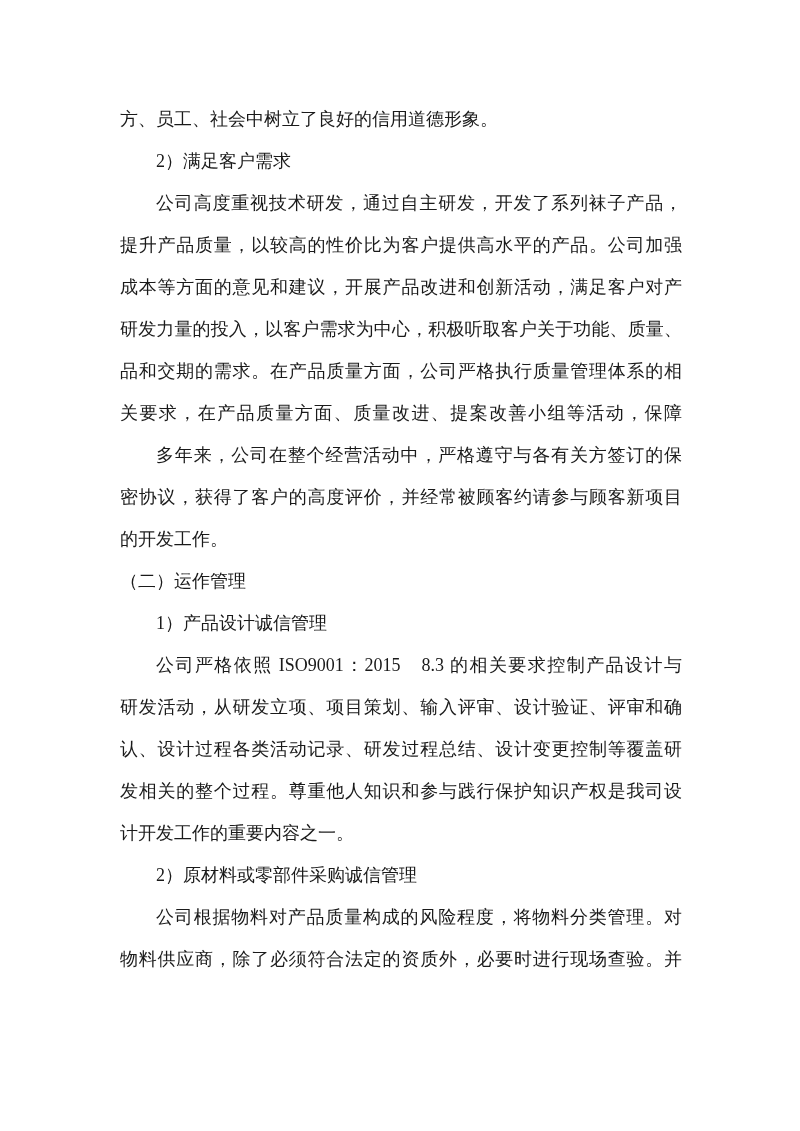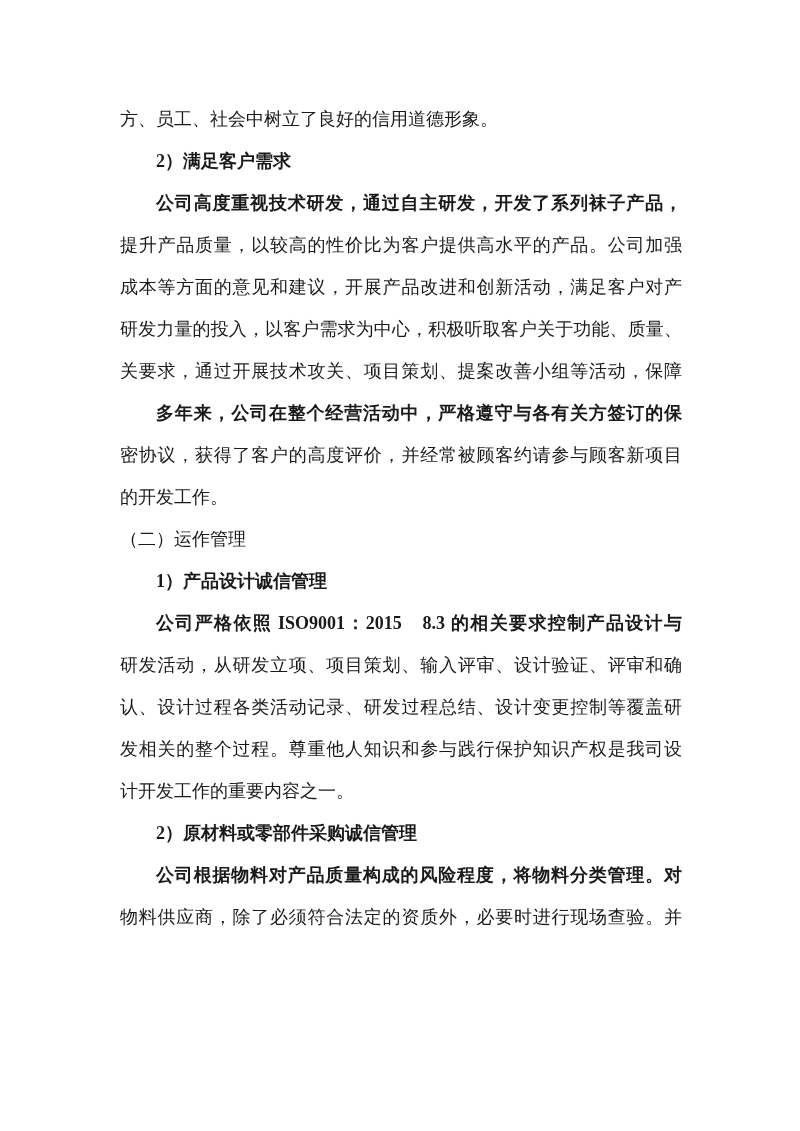--- a/index.html
+++ b/index.html
@@ -27,35 +27,35 @@
   .line {
     text-align: justify;
     text-align-last: justify;
     white-space: normal;
   }
   .line.end {
     text-align-last: left;
   }
   .line.indent {
     text-indent: 2em;
-    font-weight: bold;
   }
 </style>
 </head>
 <body>
 
 <div class="page">
   <div class="content">
     <div class="line end">方、员工、社会中树立了良好的信用道德形象。</div>
     <div class="line indent end">2）满足客户需求</div>
     <div class="line indent">公司高度重视技术研发，通过自主研发，开发了系列袜子产品，</div>
     <div class="line">提升产品质量，以较高的性价比为客户提供高水平的产品。公司加强</div>
     <div class="line">成本等方面的意见和建议，开展产品改进和创新活动，满足客户对产</div>
     <div class="line">研发力量的投入，以客户需求为中心，积极听取客户关于功能、质量、</div>
-    <div class="line">关要求，通过开展技术攻关、项目策划、提案改善小组等活动，保障</div>
+    <div class="line">品和交期的需求。在产品质量方面，公司严格执行质量管理体系的相</div>
+    <div class="line">关要求，在产品质量方面、质量改进、提案改善小组等活动，保障</div>
     <div class="line indent">多年来，公司在整个经营活动中，严格遵守与各有关方签订的保</div>
     <div class="line">密协议，获得了客户的高度评价，并经常被顾客约请参与顾客新项目</div>
     <div class="line end">的开发工作。</div>
     <div class="line end">（二）运作管理</div>
     <div class="line indent end">1）产品设计诚信管理</div>
     <div class="line indent">公司严格依照 ISO9001：2015　8.3 的相关要求控制产品设计与</div>
     <div class="line">研发活动，从研发立项、项目策划、输入评审、设计验证、评审和确</div>
     <div class="line">认、设计过程各类活动记录、研发过程总结、设计变更控制等覆盖研</div>
     <div class="line">发相关的整个过程。尊重他人知识和参与践行保护知识产权是我司设</div>
     <div class="line end">计开发工作的重要内容之一。</div>

